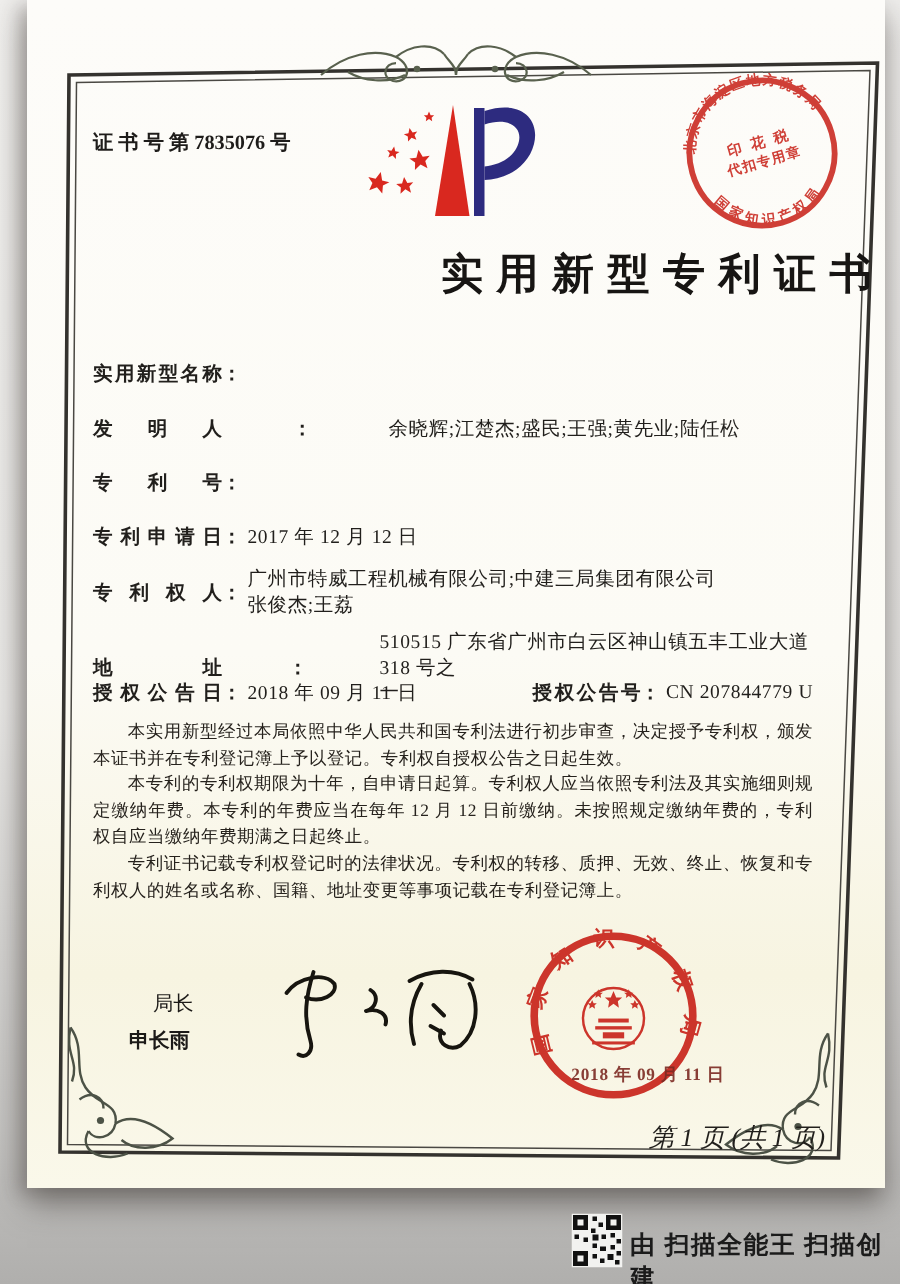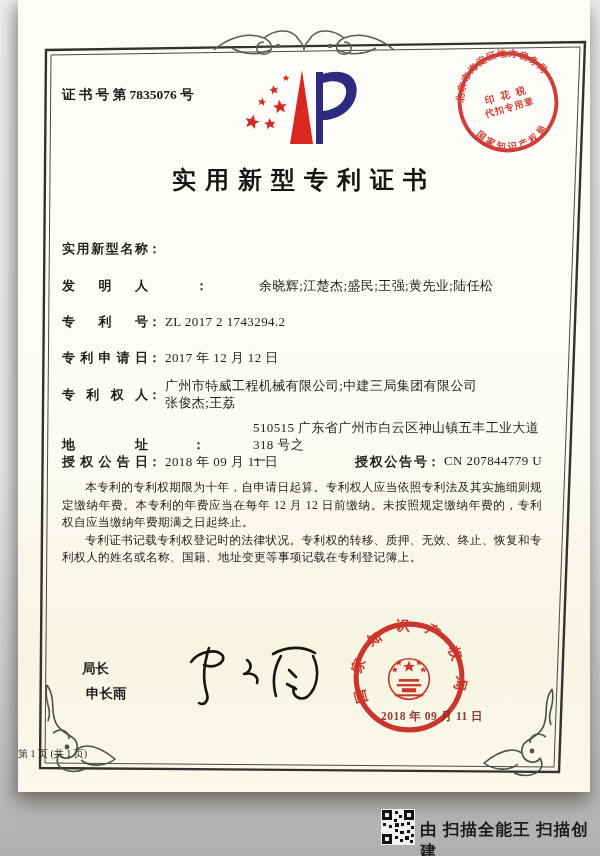--- a/index.html
+++ b/index.html
@@ -11,41 +11,41 @@
   }
   .canvas{ position:absolute; inset:0;padding-left:48px; }
   .page{
     position:absolute; left:18px; top:0; width:572px; height:792px;
     background:linear-gradient(180deg,#fdfcf9 0%,#fcfbf5 55%,#f7f4e1 82%,#faf8ea 100%);
     box-shadow:0 10px 20px rgba(55,50,45,.5), -6px 4px 10px rgba(90,85,80,.25);
   }
   svg.layer{ position:absolute; left:0; top:0; pointer-events:none; }
   .cert-no{ position:absolute; left:44px; top:86px; font-size:13.5px; color:#1e1c1a; font-weight:600; }
   .title{
-    position:absolute; left:0; right:0; top:164px; text-align:center;
-    font-size:24px; font-weight:700; letter-spacing:9px; color:#171513;
+    position:absolute; left:0; right:0; top:164px; text-align:right;
+    font-size:28px; font-weight:700; letter-spacing:9px; color:#171513;
   }
   .rows{ position:absolute; left:44px; top:0; width:482px; font-size:13px; color:#211f1c; }
   .row{ position:absolute; left:0; width:100%; display:flex; align-items:center; }
   .lbl{ flex:0 0 86px; display:inline-block; text-align:justify; text-align-last:justify; font-weight:600; }
   .colon{ font-weight:600; margin-right:4px; }
   .val{ flex:1; letter-spacing:.4px; }
   .val .ln{ line-height:16.5px; }
   .row-name{ top:240px; } .row-inv{ top:277px;gap:47px; } .row-pat{ top:313px; }
   .row-fil{ top:349px; } .row-pee{ top:378px; } .row-adr{ top:420px;gap:44px; }
   .row-auth{ top:453px; position:absolute; }
   .auth-right{ position:absolute; left:293px; top:0; display:flex; }
   .bodytext{
     position:absolute; left:44px; top:479px; width:480px;
     font-size:11.6px; line-height:17.6px; color:#26221d; text-align:justify; letter-spacing:.4px;
   }
   .bodytext p{ text-indent:2em; }
-  .director-label{ position:absolute; left:64px; top:660px; font-size:13.5px; font-weight:700; color:#1c1a18; }
+  .director-label{ position:absolute; left:84px; top:660px; font-size:13.5px; font-weight:400; color:#1c1a18; }
   .director-name{ position:absolute; left:68px; top:685px; font-size:13.5px; font-weight:600; color:#1c1a18; }
-  .page-info{ position:absolute; left:0; right:40px; top:747px; text-align:left; font-size:10px; color:#211f1c; }
+  .page-info{ position:absolute; left:0; right:40px; top:747px; text-align:right; font-size:17px; color:#211f1c;font-style:italic; }
   .seal-date{
     position:absolute; left:344px; top:709px; width:140px; text-align:center;
     font-size:11.5px; font-weight:600; color:#7c2a22; opacity:.9; letter-spacing:.5px;
   }
   .scan-credit{
     position:absolute; left:420px; top:819px; font-family:"Liberation Sans",sans-serif;
     font-size:16.5px; font-weight:700; color:#1b1b1b; letter-spacing:1px;
   }
   .qr{ position:absolute; left:381px; top:809px; }
 </style>
@@ -116,21 +116,20 @@
           <span class="colon">：</span>
       </div>
       <div class="row row-inv">
         <span class="lbl">发明人</span>
           <span class="colon">：</span>
         <span class="val">余晓辉;江楚杰;盛民;王强;黄先业;陆任松</span>
       </div>
       <div class="row row-pat">
         <span class="lbl">专利号</span>
           <span class="colon">：</span>
-        <span class="val">ZL 2017 2 1743294.2</span>
       </div>
       <div class="row row-fil">
         <span class="lbl">专利申请日</span>
           <span class="colon">：</span>
         <span class="val">2017 年 12 月 12 日</span>
       </div>
       <div class="row row-pee">
         <span class="lbl">专利权人</span>
           <span class="colon">：</span>
         <span class="val">
@@ -152,20 +151,21 @@
         <span class="val" style="flex:0 0 auto;">2018 年 09 月 11 日</span>
         <span class="auth-right">
           <span class="lbl" style="flex:0 0 72px;">授权公告号</span>
             <span class="colon">：</span>
           <span class="val">CN 207844779 U</span>
         </span>
       </div>
     </div>
 
     <div class="bodytext">
+      <p>本实用新型经过本局依照中华人民共和国专利法进行初步审查，决定授予专利权，颁发本证书并在专利登记簿上予以登记。专利权自授权公告之日起生效。</p>
       <p>本专利的专利权期限为十年，自申请日起算。专利权人应当依照专利法及其实施细则规定缴纳年费。本专利的年费应当在每年 12 月 12 日前缴纳。未按照规定缴纳年费的，专利权自应当缴纳年费期满之日起终止。</p>
       <p>专利证书记载专利权登记时的法律状况。专利权的转移、质押、无效、终止、恢复和专利权人的姓名或名称、国籍、地址变更等事项记载在专利登记簿上。</p>
     </div>
 
     <div class="director-label">局长</div>
     <div class="director-name">申长雨</div>
 
     <svg class="layer" style="left:157px; top:634px;" width="170" height="84" viewBox="0 0 170 84">
       <g stroke="#17150f" stroke-width="2.6" fill="none" stroke-linecap="round" stroke-linejoin="round">
         <path d="M34,14 C29,30 27,44 32,60 C34,67 29,72 24,69"></path>

